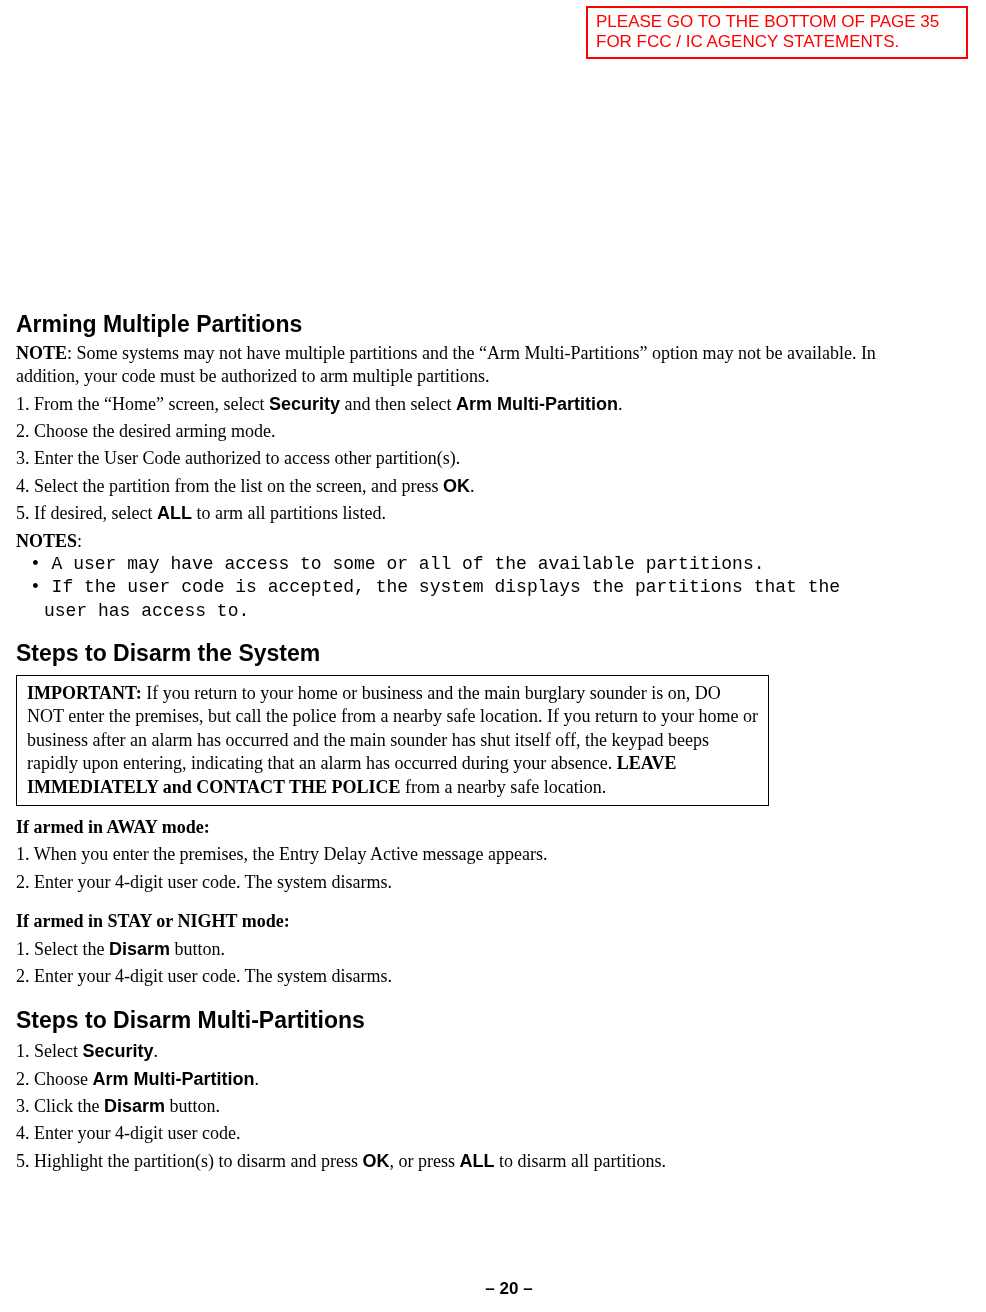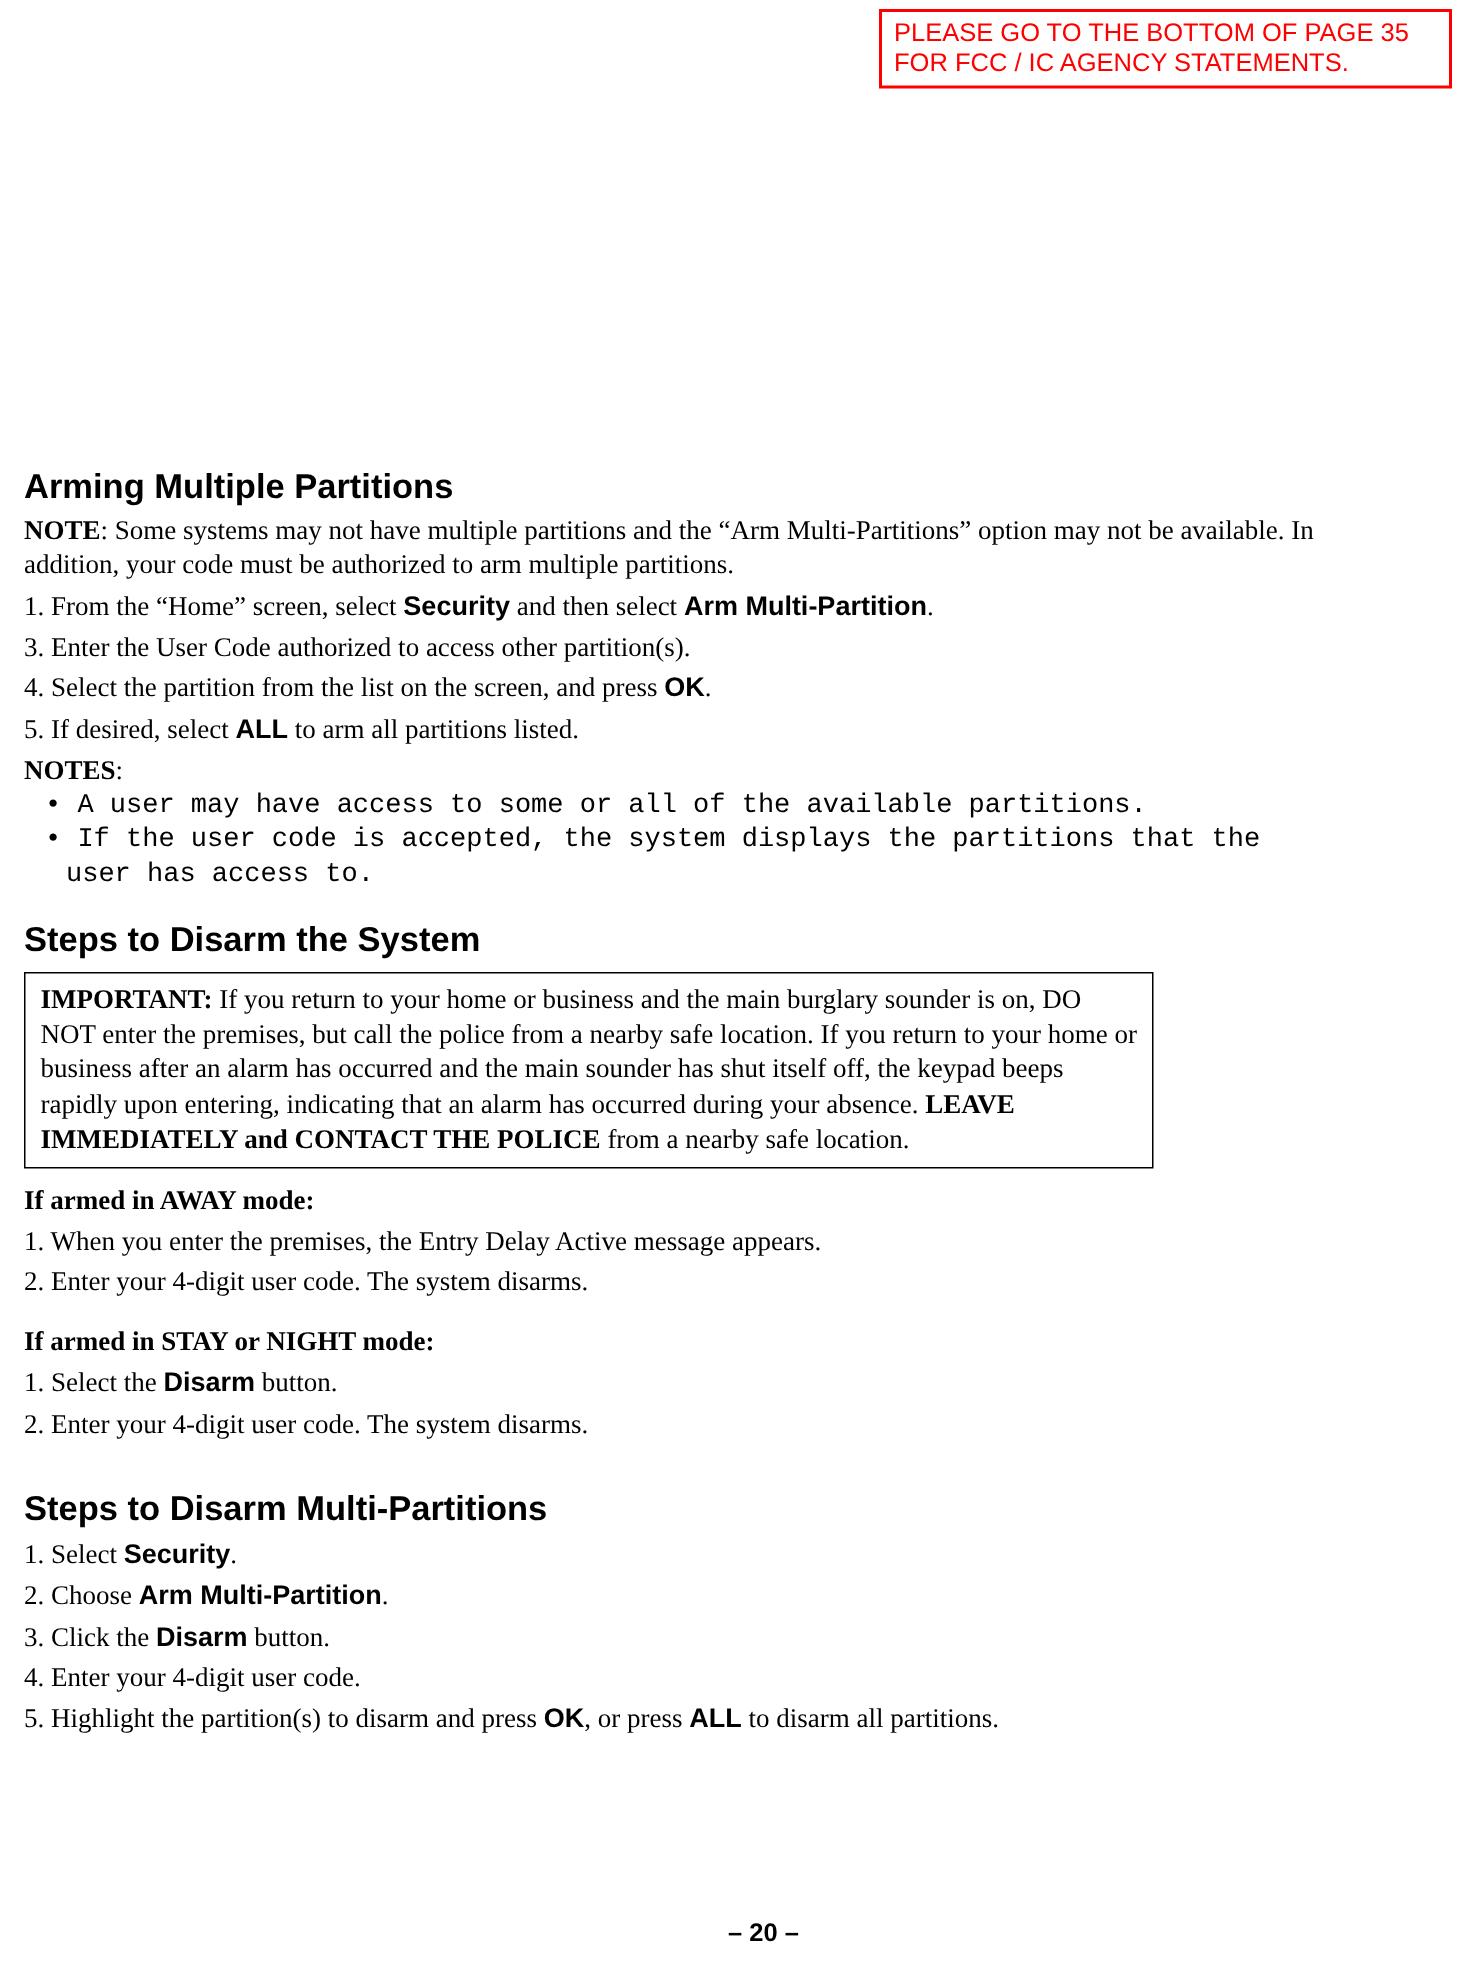--- a/index.html
+++ b/index.html
@@ -78,20 +78,21 @@
 
 <div class="page">
 
   <h2>Arming Multiple Partitions</h2>
   <div>
     <span class="serif-bold">NOTE</span><span>: Some systems may not have multiple partitions and the “Arm Multi-Partitions” option may not be available. In addition, your code must be authorized to arm multiple partitions.</span>
   </div>
   <div class="step">
     <span>1. From the “Home” screen, select </span><span class="sans-bold">Security</span><span> and then select </span><span class="sans-bold">Arm Multi-Partition</span><span>.</span>
   </div>
+  <div class="step">2. Choose the desired arming mode.</div>
   <div class="step">3. Enter the User Code authorized to access other partition(s).</div>
   <div class="step">
     <span>4. Select the partition from the list on the screen, and press </span><span class="sans-bold">OK</span><span>.</span>
   </div>
   <div class="step">
     <span>5. If desired, select </span><span class="sans-bold">ALL</span><span> to arm all partitions listed.</span>
   </div>
   <div style="margin-top:4px;">
     <span class="serif-bold">NOTES</span><span>:</span>
   </div>
@@ -106,21 +107,21 @@
   <div class="serif-bold" style="margin-top:10px;">If armed in AWAY mode:</div>
   <div class="step-i">1.   When you enter the premises, the Entry Delay Active message appears.</div>
   <div class="step-i">2.   Enter your 4-digit user code. The system disarms.</div>
 
   <div class="serif-bold" style="margin-top:16px;">If armed in STAY or NIGHT mode:</div>
   <div class="step">
     <span>1. Select the </span><span class="sans-bold">Disarm</span><span> button.</span>
   </div>
   <div class="step">2. Enter your 4-digit user code. The system disarms.</div>
 
-  <h2 style="margin-top:30px;">Steps to Disarm Multi-Partitions</h2>
+  <h2 style="margin-top:18px;">Steps to Disarm Multi-Partitions</h2>
   <div class="step-i">
     <span>1.   Select </span><span class="sans-bold">Security</span><span>.</span>
   </div>
   <div class="step-i">
     <span>2.   Choose </span><span class="sans-bold">Arm Multi-Partition</span><span>.</span>
   </div>
   <div class="step-i">
     <span>3.   Click the </span><span class="sans-bold">Disarm</span><span> button.</span>
   </div>
   <div class="step-i">4.   Enter your 4-digit user code.</div>

